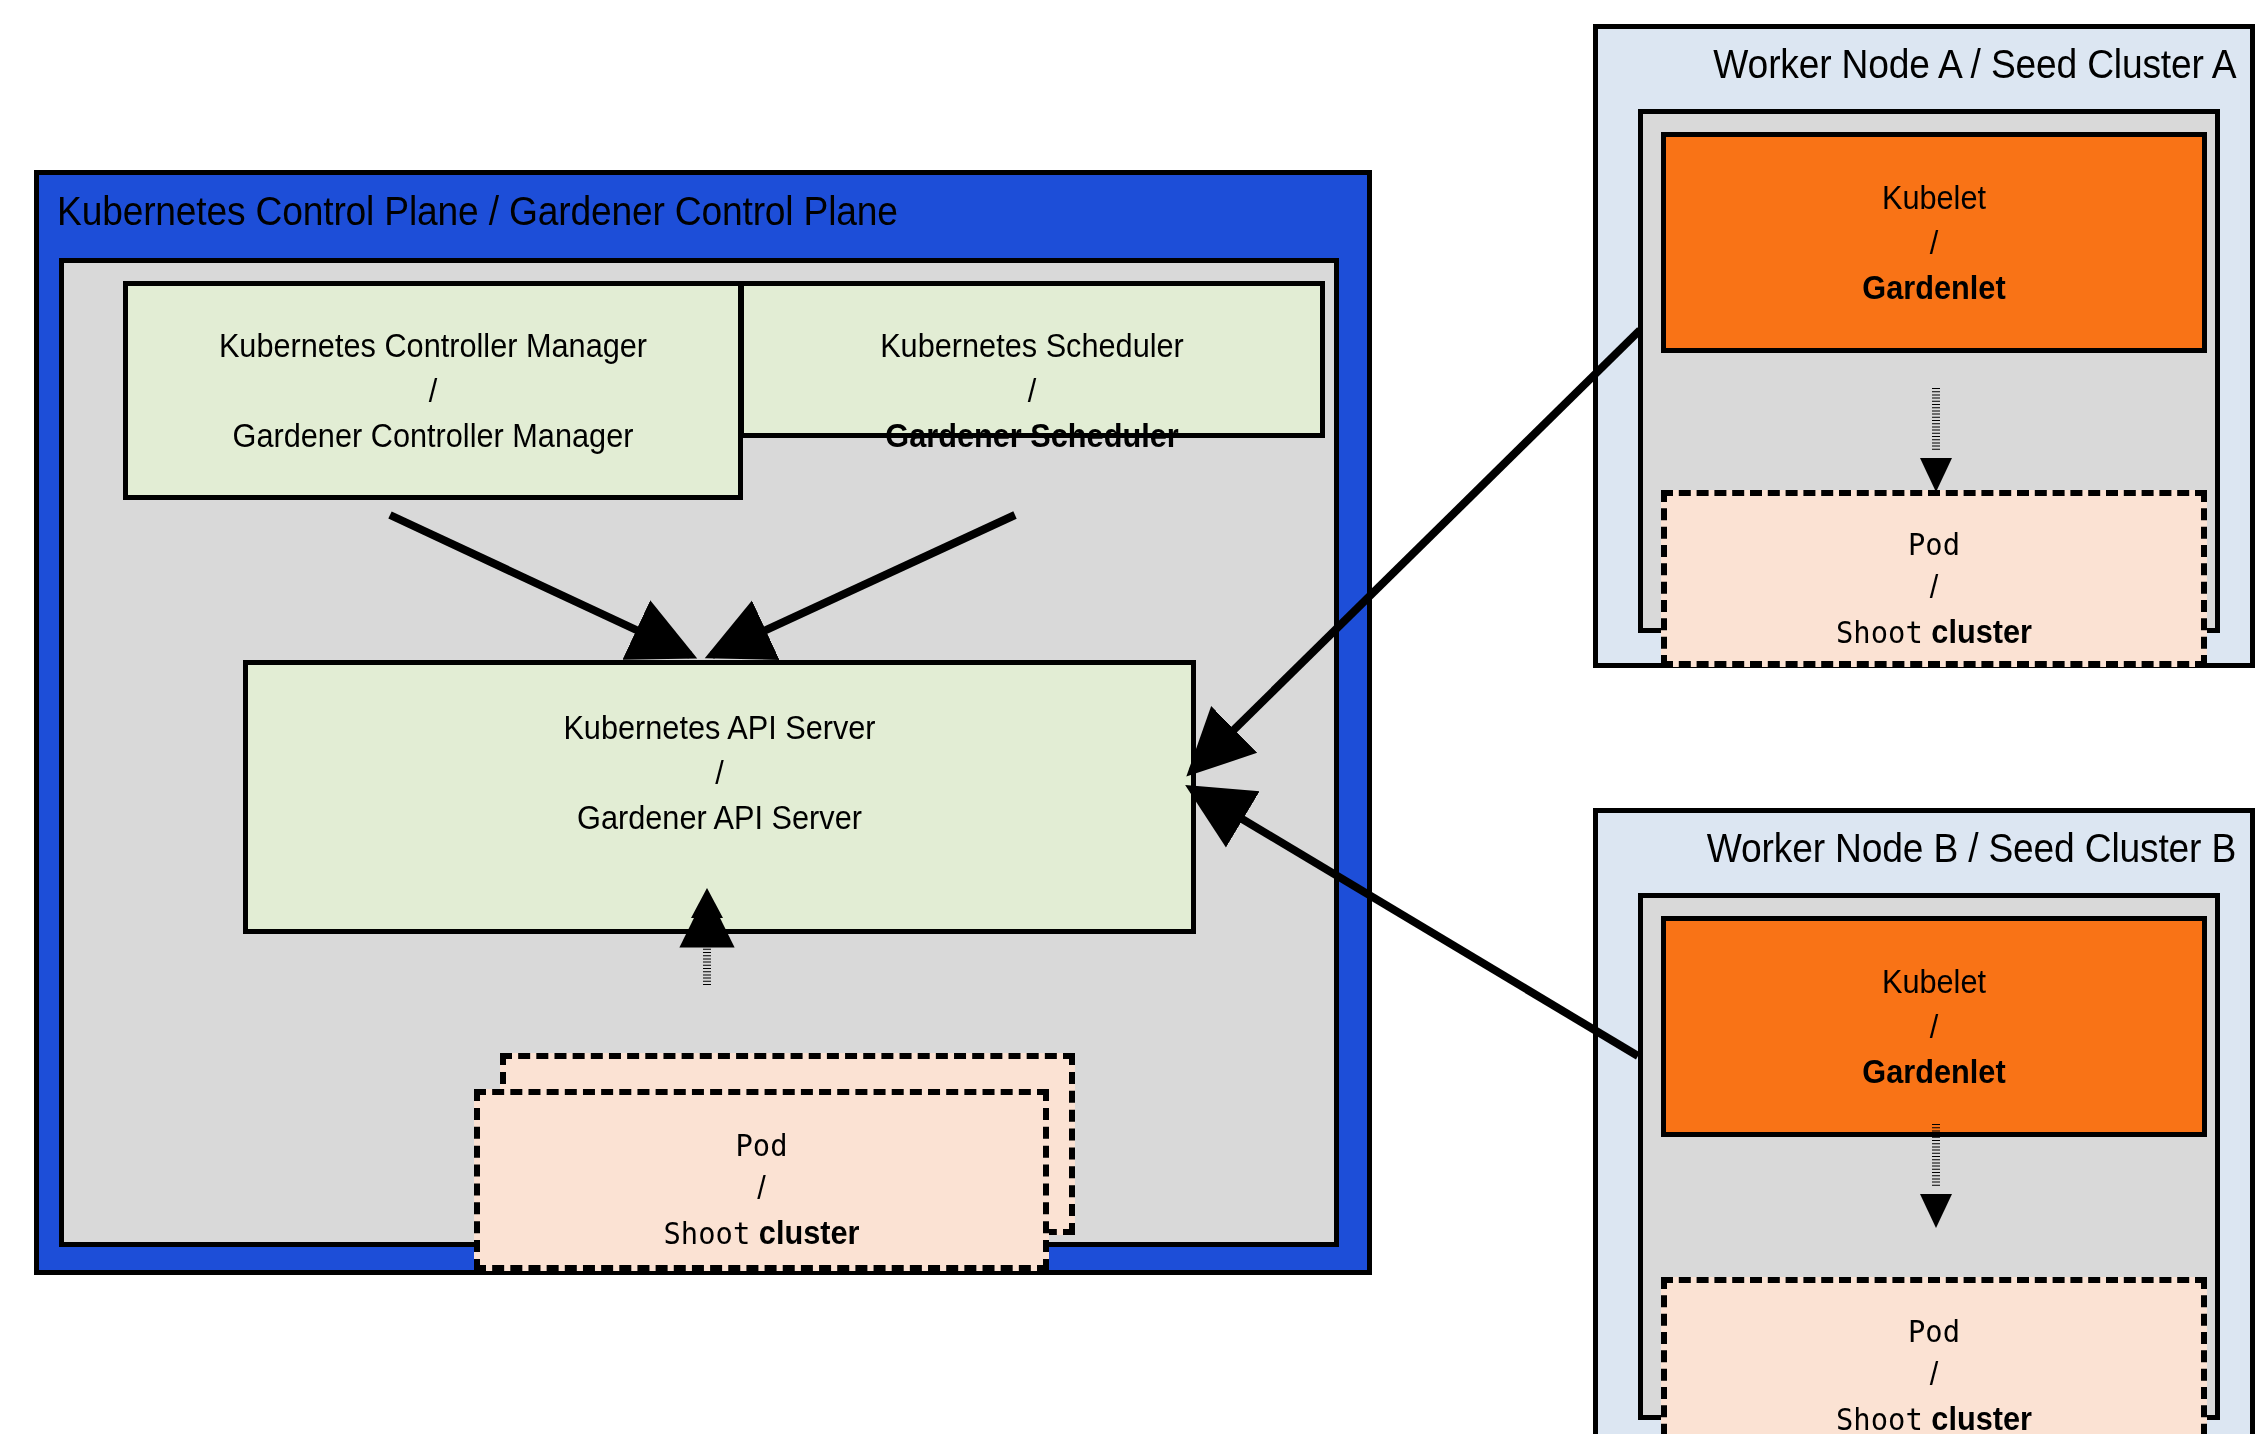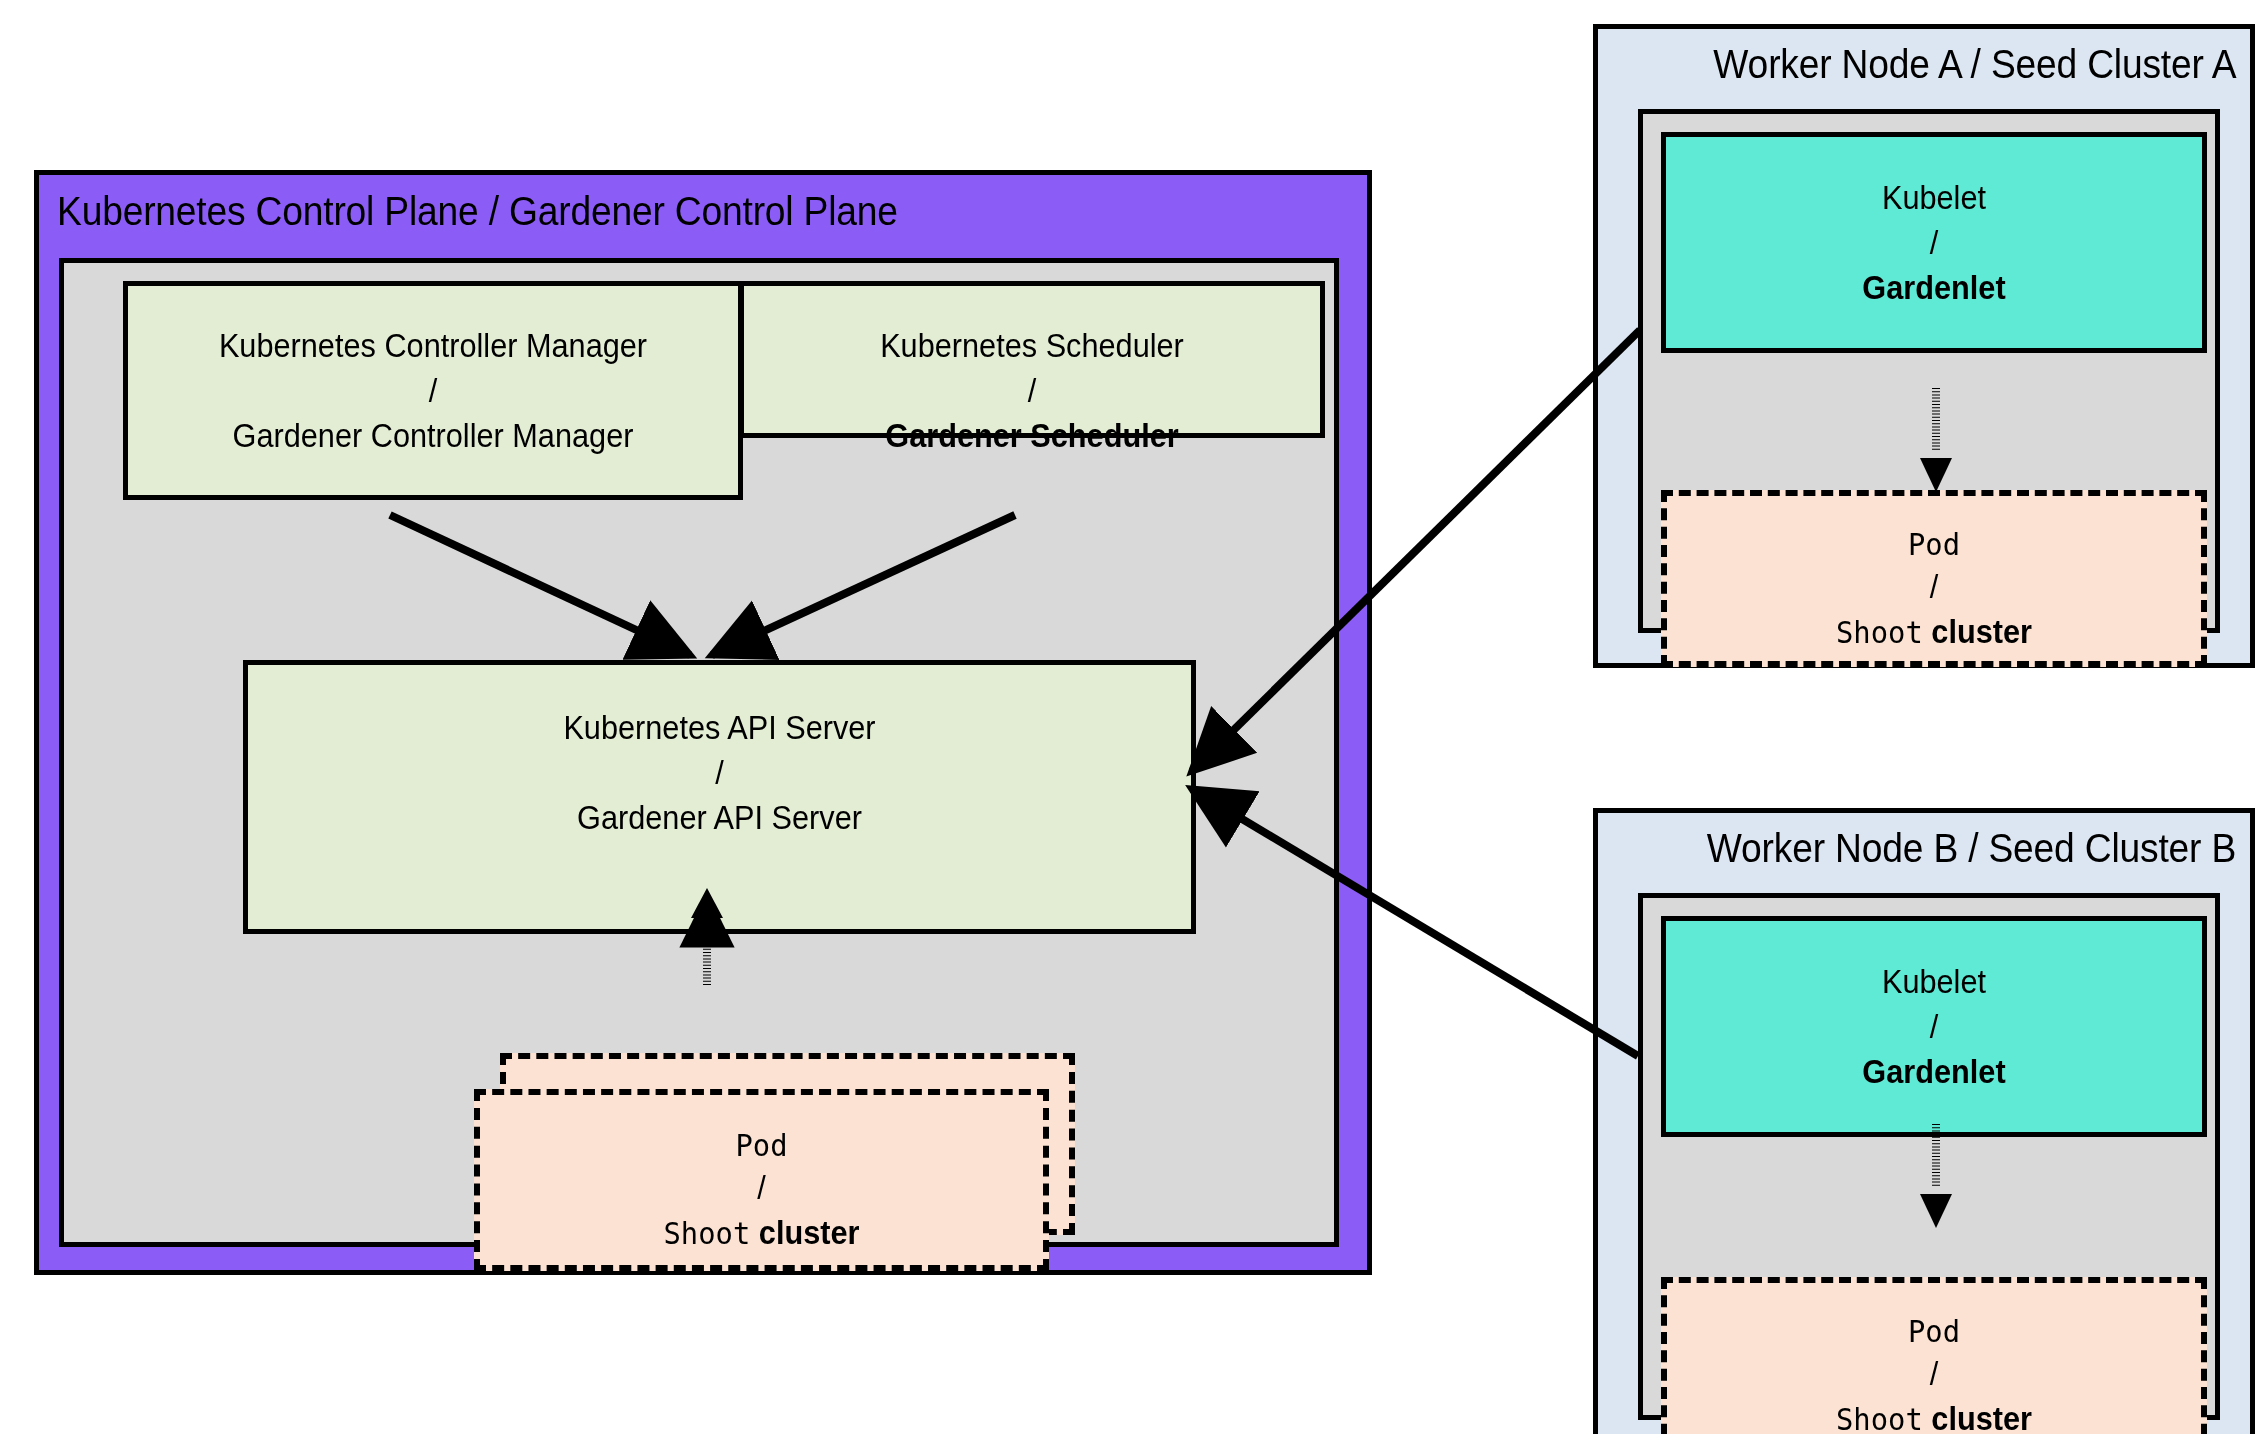--- a/index.html
+++ b/index.html
@@ -5,25 +5,25 @@
   html,body{margin:0;padding:0;background:#ffffff;}
   body{
     width:2266px;height:1434px;position:relative;overflow:hidden;
     font-family:"Liberation Sans","DejaVu Sans",sans-serif;
     color:#000000;
   }
   .stage{position:absolute;left:0;top:0;width:2266px;height:1434px;}
 
   
   .panel{position:absolute;box-sizing:border-box;}
-  .panel-green{background:#8b5cf6;border:5px solid #000;}
+  .panel-green{background:#1d4ed8;border:5px solid #000;}
   .panel-blue{background:#DCE6F2;border:5px solid #000;}
   .panel-gray{background:#D9D9D9;border:5px solid #000;}
   .box-green{background:#E2EDD4;border:5px solid #000;}
-  .box-orange{background:#5eead4;border:5px solid #000;padding-left:20px;}
+  .box-orange{background:#f97316;border:5px solid #000;padding-left:20px;}
   .box-pod{background:#FBE2D3;border:6px dashed #000;}
 
   .panel-title{
     position:absolute;
     font-size:40px;
     line-height:1.05;
     letter-spacing:-0.2px;
     white-space:nowrap;
     font-stretch:condensed;
     transform:scaleX(0.93);

